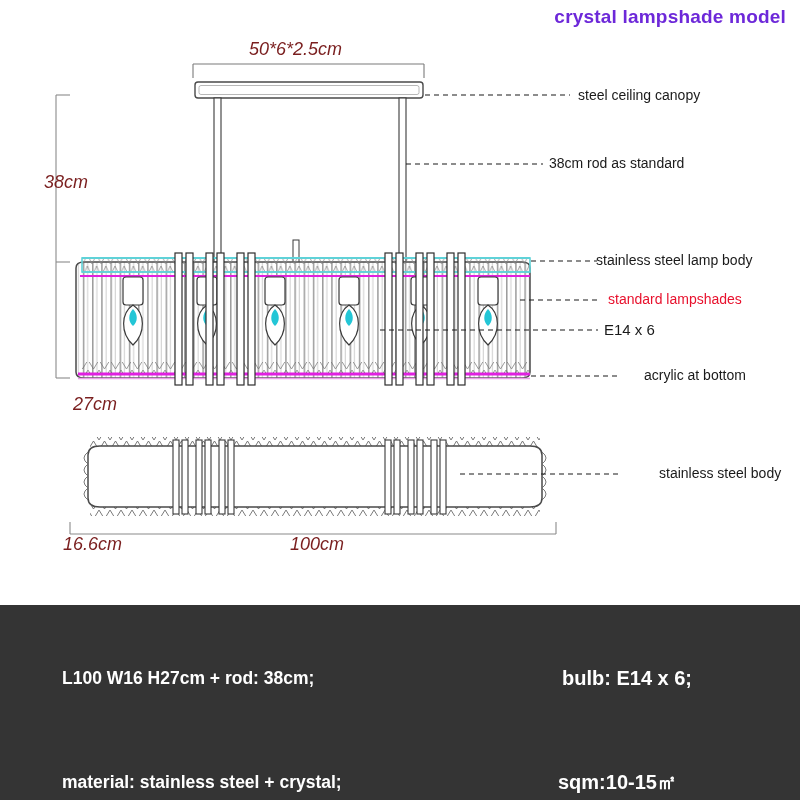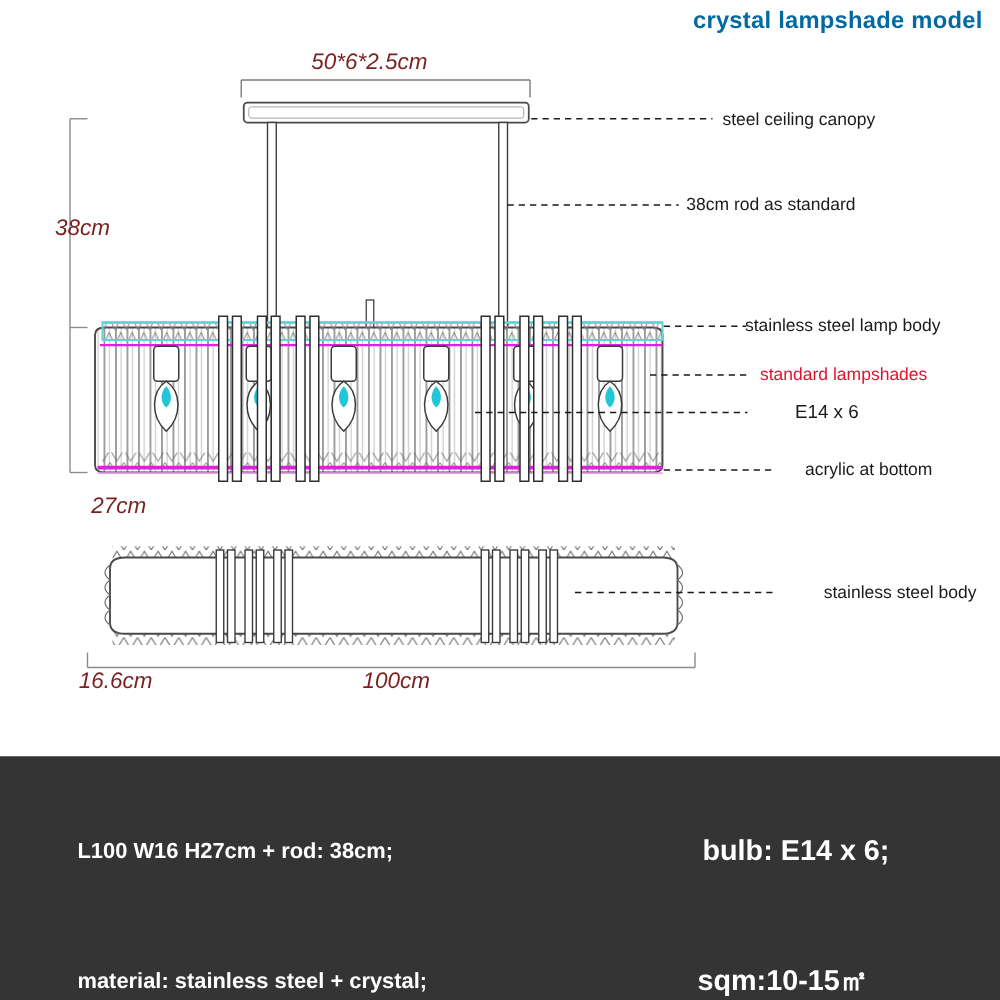--- a/index.html
+++ b/index.html
@@ -65,33 +65,33 @@
     padding-left:62px;
     box-sizing:border-box;
     color:#ffffff;
     font-size:17.5px;
     font-weight:bold;
     white-space:nowrap;
   }
   .spec-right{
     flex:1;
     color:#ffffff;
-    font-size:23px;
+    font-size:20px;
     font-weight:bold;
     white-space:nowrap;
   }
   .spec-right.pull{padding-left:32px;}
   .spec-right.pull2{padding-left:28px;}
 </style>
 </head>
 <body>
 
 <div id="stage">
 
-  <div class="title" style="color:#0369a1;">crystal lampshade model</div>
+  <div class="title" style="color:#6d28d9;">crystal lampshade model</div>
 
   <svg id="drawing" viewBox="0 0 800 605">
     <defs>
 
       <pattern id="crystalStripes" x="0" y="0" width="9.2" height="10" patternUnits="userSpaceOnUse">
         <rect x="0" y="0" width="9.2" height="10" fill="#ffffff"></rect>
         <rect x="0" y="0" width="1.5" height="10" fill="#9b9b9b"></rect>
         <rect x="4.4" y="0" width="0.9" height="10" fill="#c9c9c9"></rect>
       </pattern>
 
@@ -271,21 +271,21 @@
   <div class="dim big" style="left:290px; top:535px;">100cm</div>
 
   <div class="anno" style="left:578px; top:88px;">steel ceiling canopy</div>
 
   <div class="anno" style="left:549px; top:156px;">38cm rod as standard</div>
 
   <div class="anno" style="left:596px; top:253px;">stainless steel lamp body</div>
 
   <div class="anno" style="left:608px; top:292px; color:#e8112d;">standard lampshades</div>
 
-  <div class="anno small" style="left:636px; top:322px;">E14 x 6</div>
+  <div class="anno small" style="left:604px; top:322px;">E14 x 6</div>
 
   <div class="anno" style="left:644px; top:368px;">acrylic at bottom</div>
 
   <div class="anno" style="left:627px; top:466px;margin-left:32px;">stainless steel body</div>
 
   <div class="specpanel">
 
     <div class="specrow r1">
       <div class="spec-left">L100 W16 H27cm + rod: 38cm;</div>
       <div class="spec-right pull">bulb: E14 x 6;</div>

